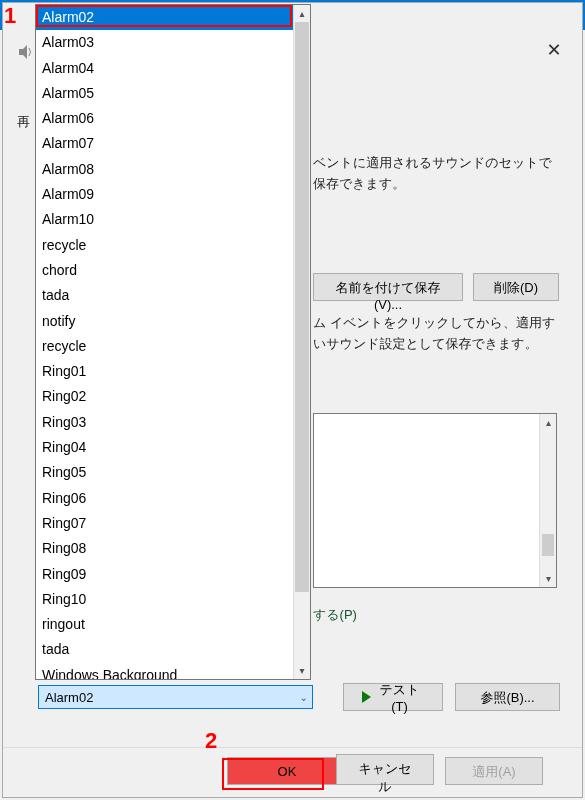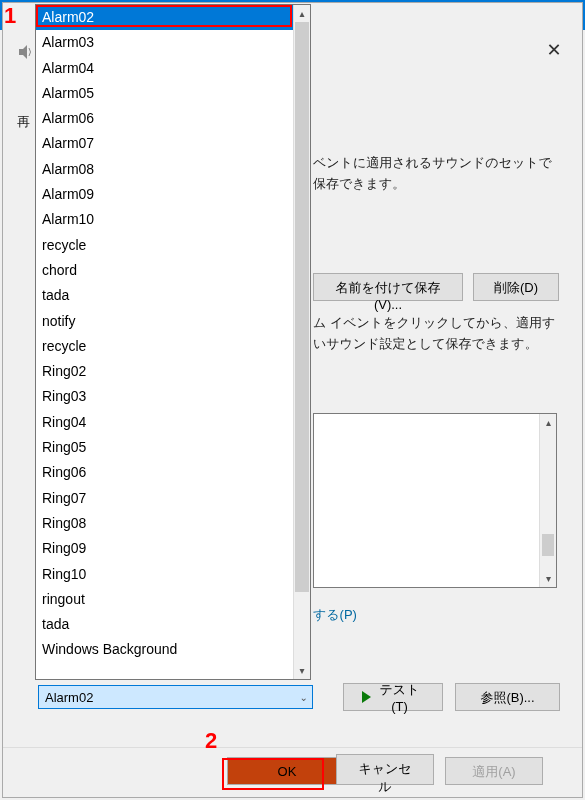--- a/index.html
+++ b/index.html
@@ -24,21 +24,21 @@
     .btn-delete { position: absolute; left: 470px; top: 270px; width: 86px; height: 28px; }
     
     .body-text2 { position: absolute; left: 310px; top: 310px; right: 25px; font-size: 13px; line-height: 1.6; color: #222; }
     
     .listbox { position: absolute; left: 310px; top: 410px; right: 25px; height: 175px; background: #fff; border: 1px solid #7a7a7a; }
     .listbox-scroll { position: absolute; right: 0; top: 0; bottom: 0; width: 17px; background: #f0f0f0; border-left: 1px solid #ddd; }
     .listbox-scroll-up { position: absolute; top: 0; width: 17px; height: 17px; display:flex; align-items:center; justify-content:center; font-size:10px; color:#555; }
     .listbox-scroll-down { position: absolute; bottom: 0; width: 17px; height: 17px; display:flex; align-items:center; justify-content:center; font-size:10px; color:#555; }
     .listbox-scroll-thumb { position: absolute; left: 2px; right: 2px; top: 120px; height: 22px; background: #cdcdcd; }
     
-    .check-row { position: absolute; left: 310px; top: 603px; font-size: 13px; color: #0369a1; }
+    .check-row { position: absolute; left: 310px; top: 603px; font-size: 13px; color: #14532d; }
     
     .combo { position: absolute; left: 35px; top: 682px; width: 275px; height: 24px; background: #cde8ff; border: 1px solid #0078d7; display: flex; align-items: center; padding: 0 6px; }
     .combo-arrow { position: absolute; right: 4px; font-size: 10px; color: #555; }
     
     .btn-test { position: absolute; left: 340px; top: 680px; width: 100px; height: 28px; display:flex; align-items:center; justify-content:center; gap:4px; }
     .play-icon { width: 0; height: 0; border-left: 9px solid #0a7a0a; border-top: 6px solid transparent; border-bottom: 6px solid transparent; }
     .btn-browse { position: absolute; left: 452px; top: 680px; width: 105px; height: 28px; }
     
     .dropdown { position: absolute; left: 35px; top: 4px; width: 276px; height: 676px; background: #fff; border: 1px solid #767676; z-index: 100; display: flex; }
     .dropdown-list { flex: 1; overflow: hidden; }
@@ -46,21 +46,21 @@
     .dropdown-item.selected { background: #0078d7; color: #fff; }
     .dropdown-scroll { width: 17px; background: #f0f0f0; position: relative; border-left: 1px solid #ddd; }
     .dropdown-scroll-up { position: absolute; top: 0; width:100%; height: 17px; display:flex; align-items:center; justify-content:center; font-size:10px; color:#555;}
     .dropdown-scroll-down { position: absolute; bottom: 0; width:100%; height: 17px; display:flex; align-items:center; justify-content:center; font-size:10px; color:#555;}
     .dropdown-scroll-thumb { position: absolute; left: 1px; right: 1px; top: 17px; height: 570px; background: #cdcdcd; }
     
     .red-box-1 { position: absolute; left: 36px; top: 5px; width: 256px; height: 22px; border: 2px solid #ff0000; z-index: 200; pointer-events: none; }
     .label-1 { position: absolute; left: 4px; top: 3px; font-size: 22px; font-weight: bold; color: #ff0000; z-index: 201; }
     
     .bottom-bar { position: absolute; left: 0; right: 0; bottom: 0; height: 50px; background: #f0f0f0; border-top: 1px solid #ddd; }
-    .btn-ok { position: absolute; left: 224px; bottom: 12px; width: 120px; height: 28px; background:#c2410c; }
+    .btn-ok { position: absolute; left: 224px; bottom: 12px; width: 120px; height: 28px; background:#ef4444; }
     .btn-cancel { position: absolute; left: 333px; bottom: 12px; width: 98px; height: 31px; }
     .btn-apply { position: absolute; left: 442px; bottom: 12px; width: 98px; height: 28px; }
     
     .red-box-2 { position: absolute; left: 222px; bottom: 10px; width: 102px; height: 32px; border: 2px solid #ff0000; z-index: 200; pointer-events: none; }
     .label-2 { position: absolute; left: 205px; bottom: 46px; font-size: 22px; font-weight: bold; color: #ff0000; z-index: 201; }
   </style>
 </head>
 <body>
 
 <div class="titlebar"></div>
@@ -126,20 +126,21 @@
       <div class="dropdown-item">Alarm06</div>
       <div class="dropdown-item">Alarm07</div>
       <div class="dropdown-item">Alarm08</div>
       <div class="dropdown-item">Alarm09</div>
       <div class="dropdown-item">Alarm10</div>
       <div class="dropdown-item">recycle</div>
       <div class="dropdown-item">chord</div>
       <div class="dropdown-item">tada</div>
       <div class="dropdown-item">notify</div>
       <div class="dropdown-item">recycle</div>
+      <div class="dropdown-item">Ring01</div>
       <div class="dropdown-item">Ring02</div>
       <div class="dropdown-item">Ring03</div>
       <div class="dropdown-item">Ring04</div>
       <div class="dropdown-item">Ring05</div>
       <div class="dropdown-item">Ring06</div>
       <div class="dropdown-item">Ring07</div>
       <div class="dropdown-item">Ring08</div>
       <div class="dropdown-item">Ring09</div>
       <div class="dropdown-item">Ring10</div>
       <div class="dropdown-item">ringout</div>

